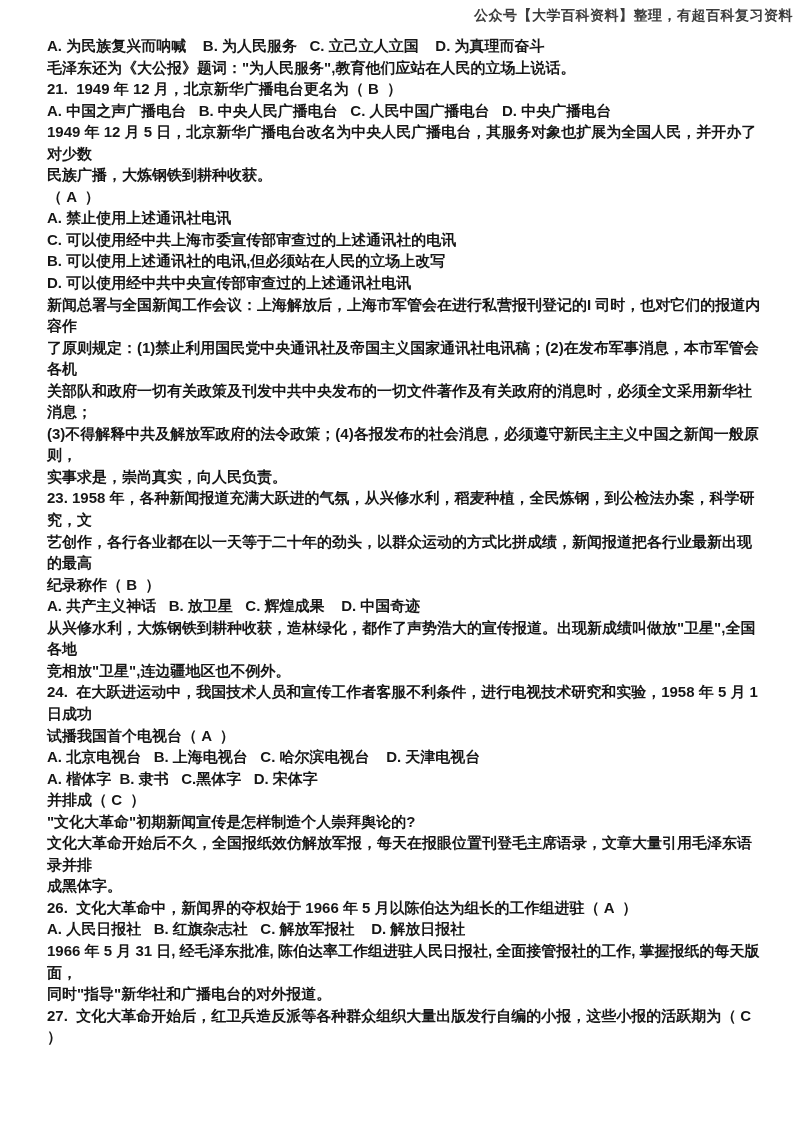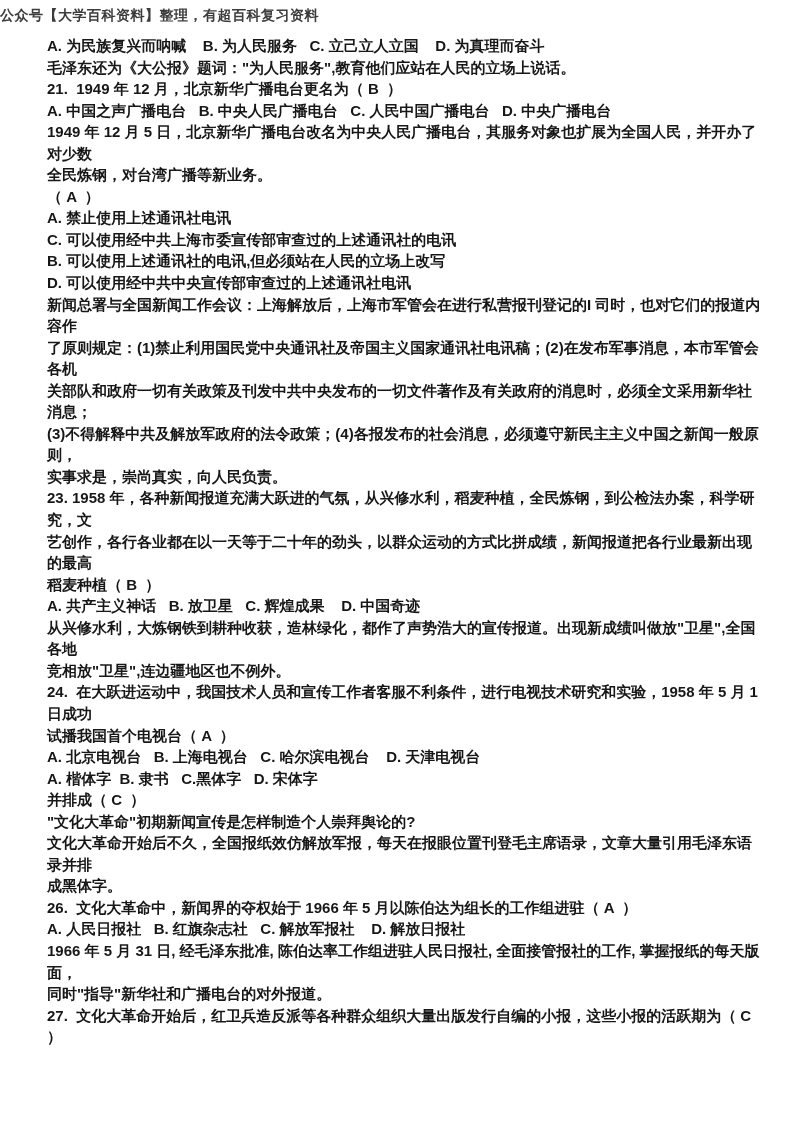--- a/index.html
+++ b/index.html
@@ -11,21 +11,21 @@
     position: relative;
     width: 793px;
     height: 1122px;
     box-sizing: border-box;
     background: #ffffff;
     font-family: "Liberation Sans", sans-serif;
     overflow: hidden;
   }
   .watermark {
     padding-top: 7px;
-    text-align: left;
+    text-align: right;
     font-family: "Liberation Serif", serif;
     font-size: 14px;
     font-weight: 600;
     color: #3c3c3c;
     letter-spacing: 0.5px;
     height: 19px;
   }
   .content {
     padding: 9px 30px 0 47px;
     font-size: 15px;
@@ -44,34 +44,34 @@
 <body>
 
 <div class="page">
   <div class="watermark">公众号【大学百科资料】整理，有超百科复习资料</div>
   <div class="content">
     <p class="line">A. 为民族复兴而呐喊    B. 为人民服务   C. 立己立人立国    D. 为真理而奋斗</p>
     <p class="line">毛泽东还为《大公报》题词："为人民服务",教育他们应站在人民的立场上说话。</p>
     <p class="line">21.  1949 年 12 月，北京新华广播电台更名为（ B  ）</p>
     <p class="line">A. 中国之声广播电台   B. 中央人民广播电台   C. 人民中国广播电台   D. 中央广播电台</p>
     <p class="line">1949 年 12 月 5 日，北京新华广播电台改名为中央人民广播电台，其服务对象也扩展为全国人民，并开办了对少数</p>
-    <p class="line">全民炼钢，对台湾广播等新业务。</p>
+    <p class="line">民族广播，大炼钢铁到耕种收获。</p>
     <p class="line">（ A  ）</p>
     <p class="line">A. 禁止使用上述通讯社电讯</p>
     <p class="line">C. 可以使用经中共上海市委宣传部审查过的上述通讯社的电讯</p>
     <p class="line">B. 可以使用上述通讯社的电讯,但必须站在人民的立场上改写</p>
     <p class="line">D. 可以使用经中共中央宣传部审查过的上述通讯社电讯</p>
     <p class="line">新闻总署与全国新闻工作会议：上海解放后，上海市军管会在进行私营报刊登记的I 司时，也对它们的报道内容作</p>
     <p class="line">了原则规定：(1)禁止利用国民党中央通讯社及帝国主义国家通讯社电讯稿；(2)在发布军事消息，本市军管会各机</p>
     <p class="line">关部队和政府一切有关政策及刊发中共中央发布的一切文件著作及有关政府的消息时，必须全文采用新华社消息；</p>
     <p class="line">(3)不得解释中共及解放军政府的法令政策；(4)各报发布的社会消息，必须遵守新民主主义中国之新闻一般原则，</p>
     <p class="line">实事求是，崇尚真实，向人民负责。</p>
     <p class="line">23. 1958 年，各种新闻报道充满大跃进的气氛，从兴修水利，稻麦种植，全民炼钢，到公检法办案，科学研究，文</p>
     <p class="line">艺创作，各行各业都在以一天等于二十年的劲头，以群众运动的方式比拼成绩，新闻报道把各行业最新出现的最高</p>
-    <p class="line">稻麦种植（ B  ）</p>
+    <p class="line">纪录称作（ B  ）</p>
     <p class="line">A. 共产主义神话   B. 放卫星   C. 辉煌成果    D. 中国奇迹</p>
     <p class="line">从兴修水利，大炼钢铁到耕种收获，造林绿化，都作了声势浩大的宣传报道。出现新成绩叫做放"卫星",全国各地</p>
     <p class="line">竞相放"卫星",连边疆地区也不例外。</p>
     <p class="line">24.  在大跃进运动中，我国技术人员和宣传工作者客服不利条件，进行电视技术研究和实验，1958 年 5 月 1 日成功</p>
     <p class="line">试播我国首个电视台（ A  ）</p>
     <p class="line">A. 北京电视台   B. 上海电视台   C. 哈尔滨电视台    D. 天津电视台</p>
     <p class="line">A. 楷体字  B. 隶书   C.黑体字   D. 宋体字</p>
     <p class="line">并排成（ C  ）</p>
     <p class="line">"文化大革命"初期新闻宣传是怎样制造个人崇拜舆论的?</p>
     <p class="line">文化大革命开始后不久，全国报纸效仿解放军报，每天在报眼位置刊登毛主席语录，文章大量引用毛泽东语录并排</p>

